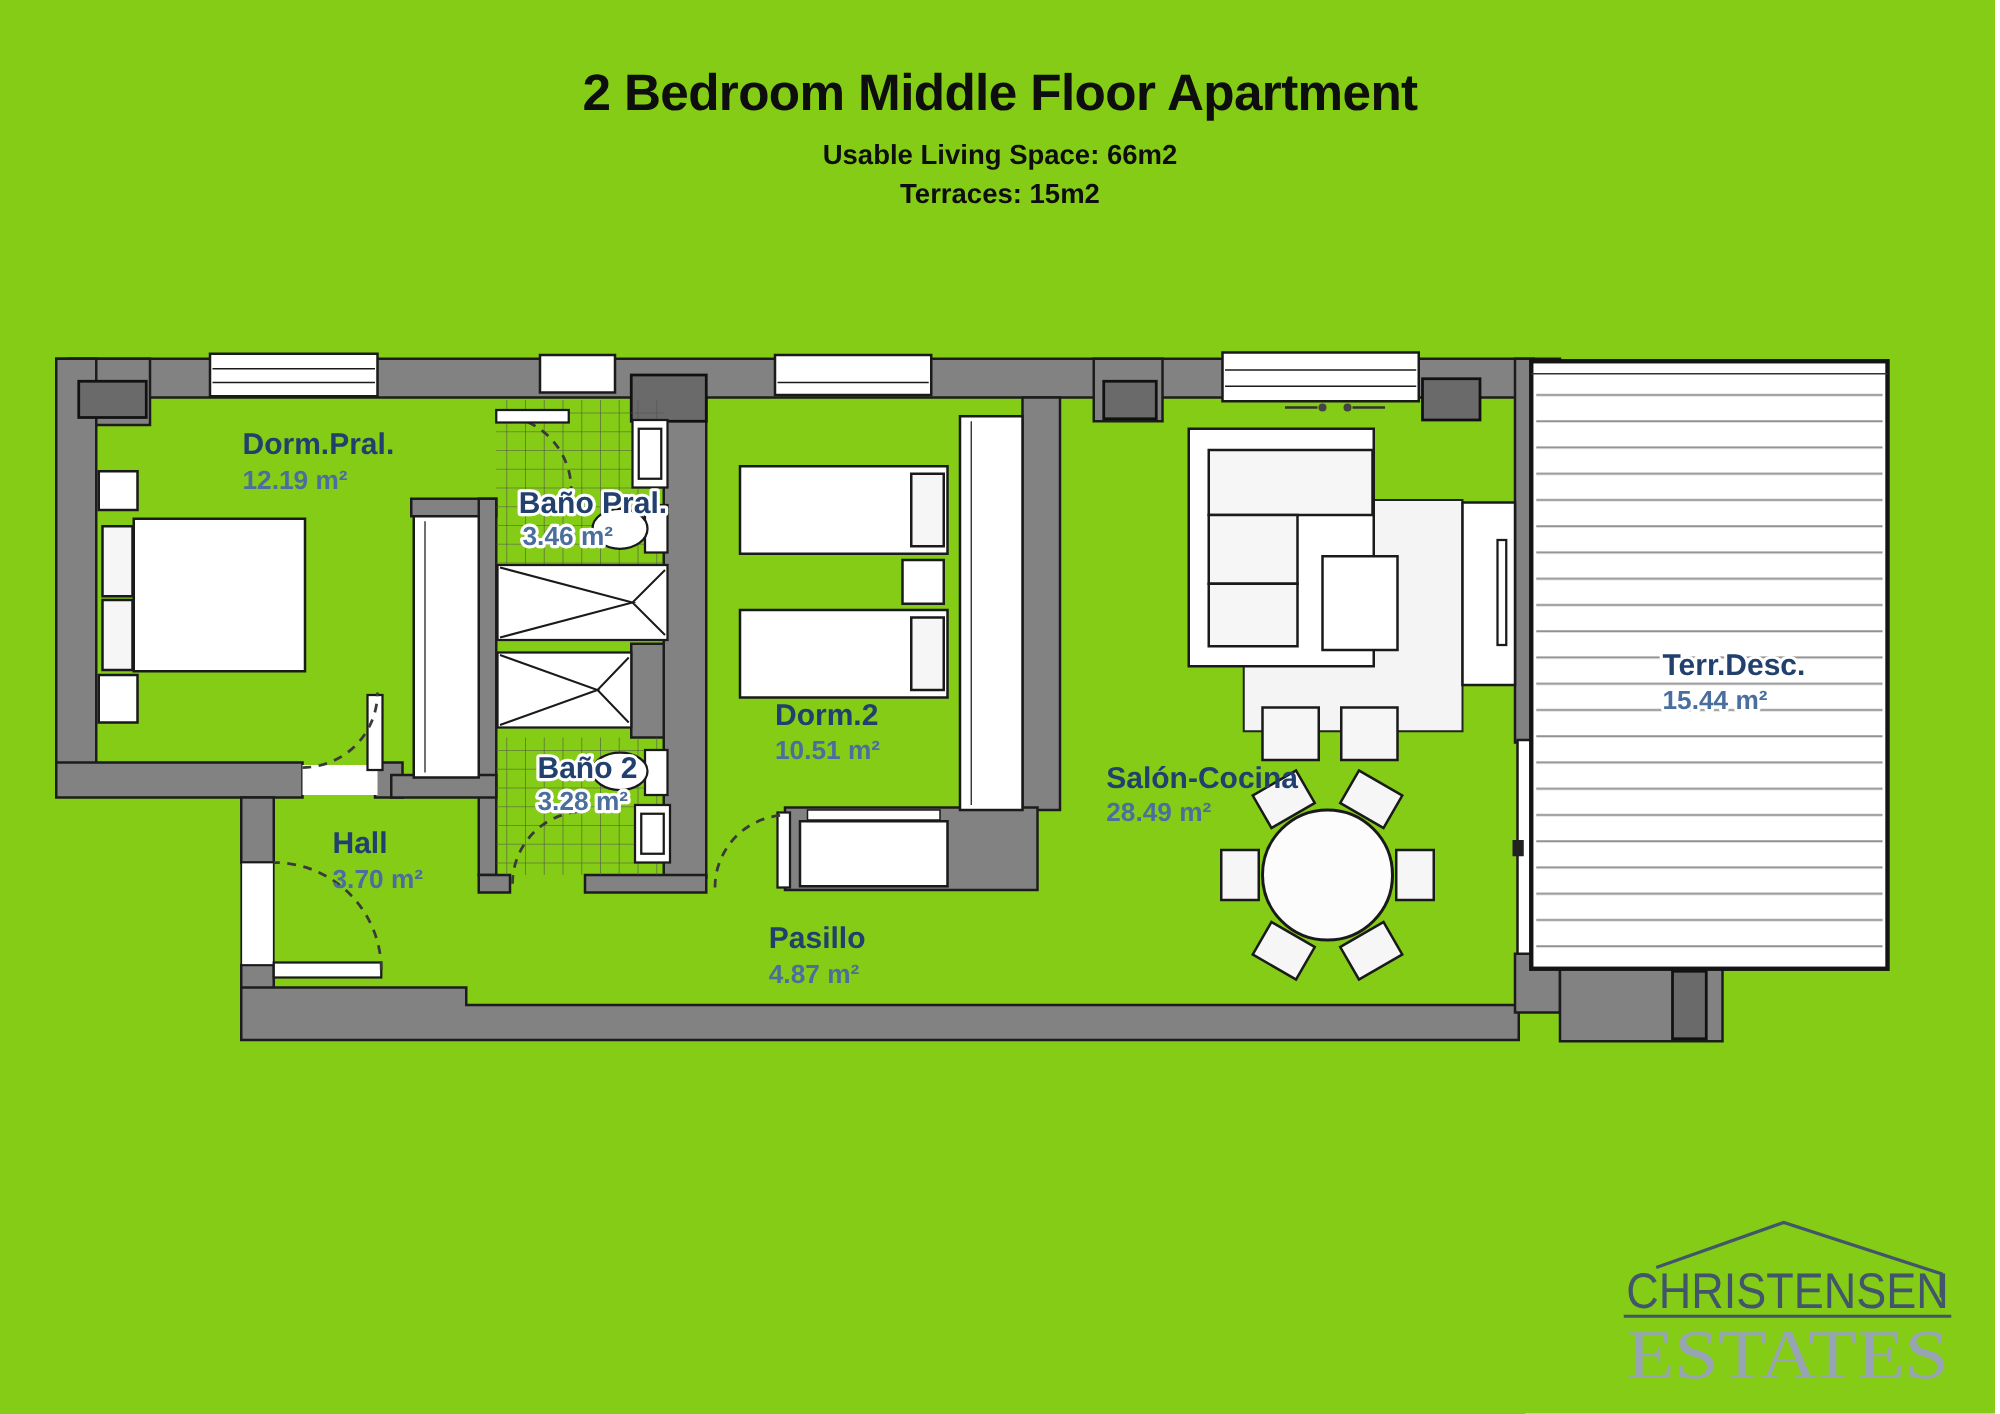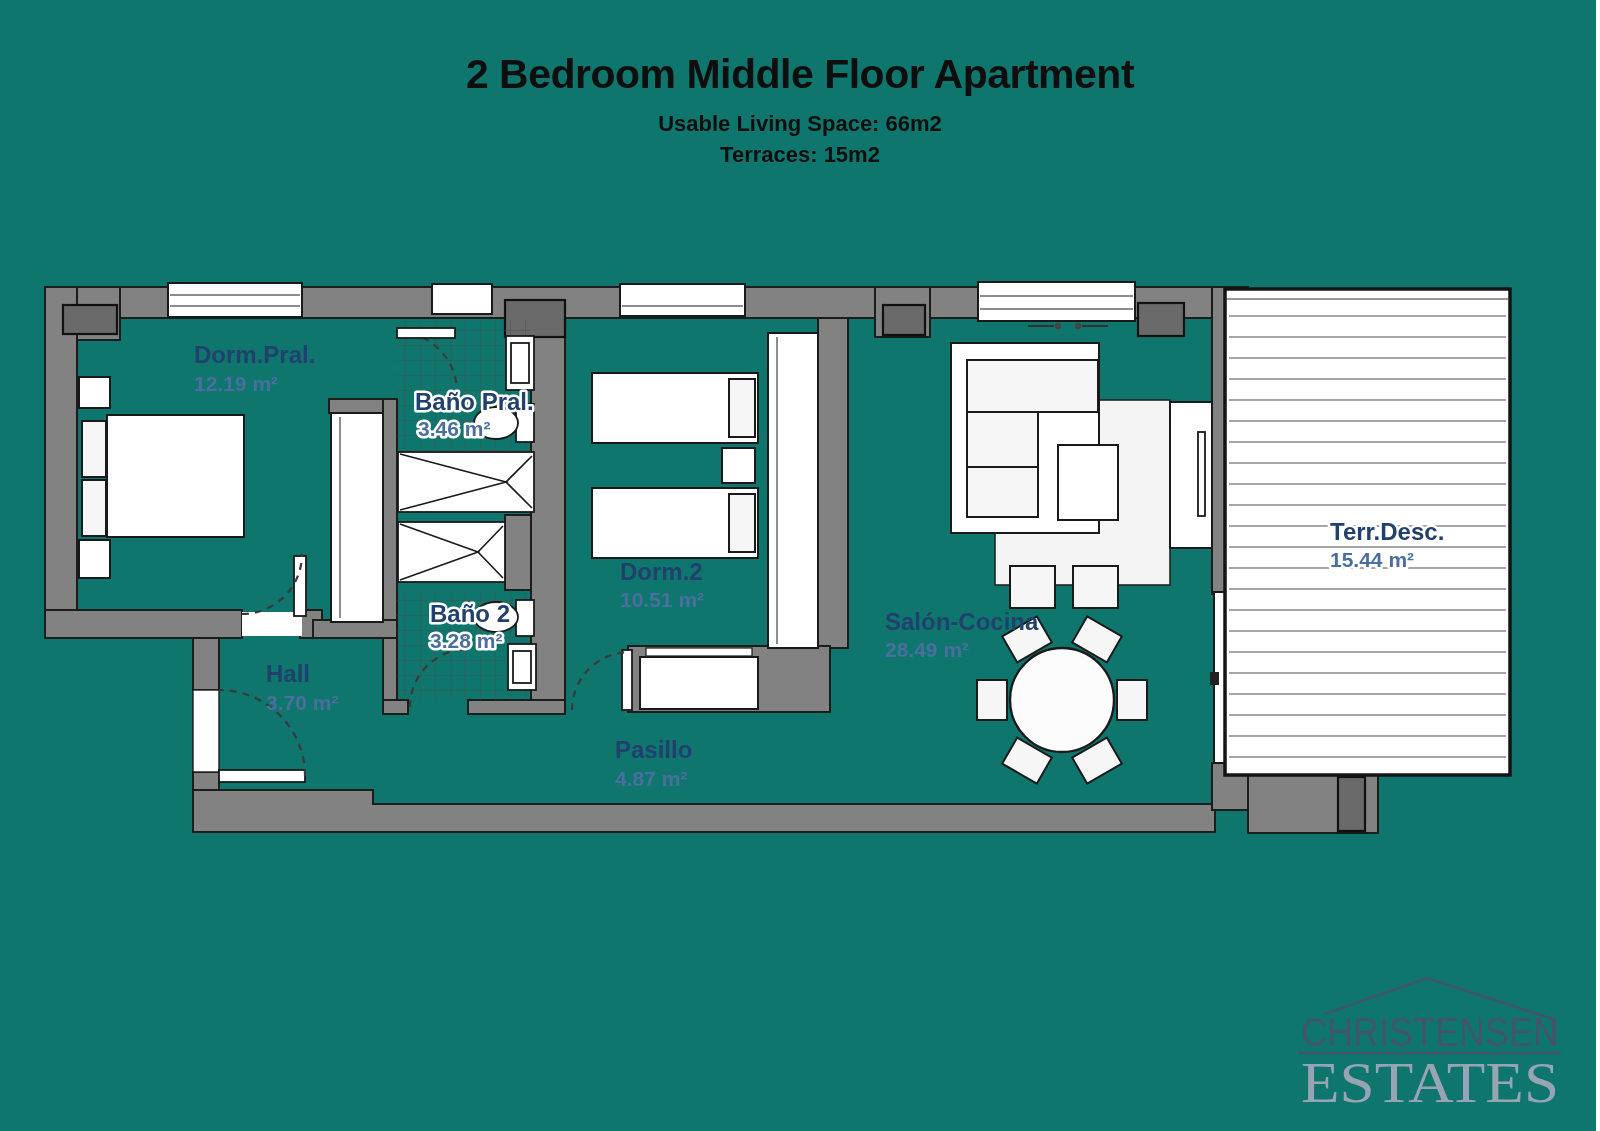--- a/index.html
+++ b/index.html
@@ -1,16 +1,16 @@
 <!DOCTYPE html>
 <html><head>
 <meta charset="utf-8">
 <style>
   html,body{margin:0;padding:0;background:#fff;}
-  .page{position:relative;width:1596px;height:1131px;background:#0f766e;overflow:hidden;
+  .page{position:relative;width:1596px;height:1131px;background:#84cc16;overflow:hidden;
         font-family:"Liberation Sans",sans-serif;}
   svg{position:absolute;left:0;top:0;}
   .wall{fill:#828282;stroke:#1c1c1c;stroke-width:2;}
   .pillar{fill:#6a6a6a;stroke:#111;stroke-width:2.2;}
   .win{fill:#ffffff;stroke:#1a1a1a;stroke-width:2;}
   .furn{fill:#ffffff;stroke:#1a1a1a;stroke-width:2;}
   .furnlight{fill:#f6f6f6;stroke:#1a1a1a;stroke-width:2;}
   .rug{fill:#f4f4f4;stroke:#222;stroke-width:1.6;}
   .fix{fill:#ffffff;stroke:#1a1a1a;stroke-width:1.8;}
   .tline{stroke:#1a1a1a;stroke-width:1.6;fill:none;}

